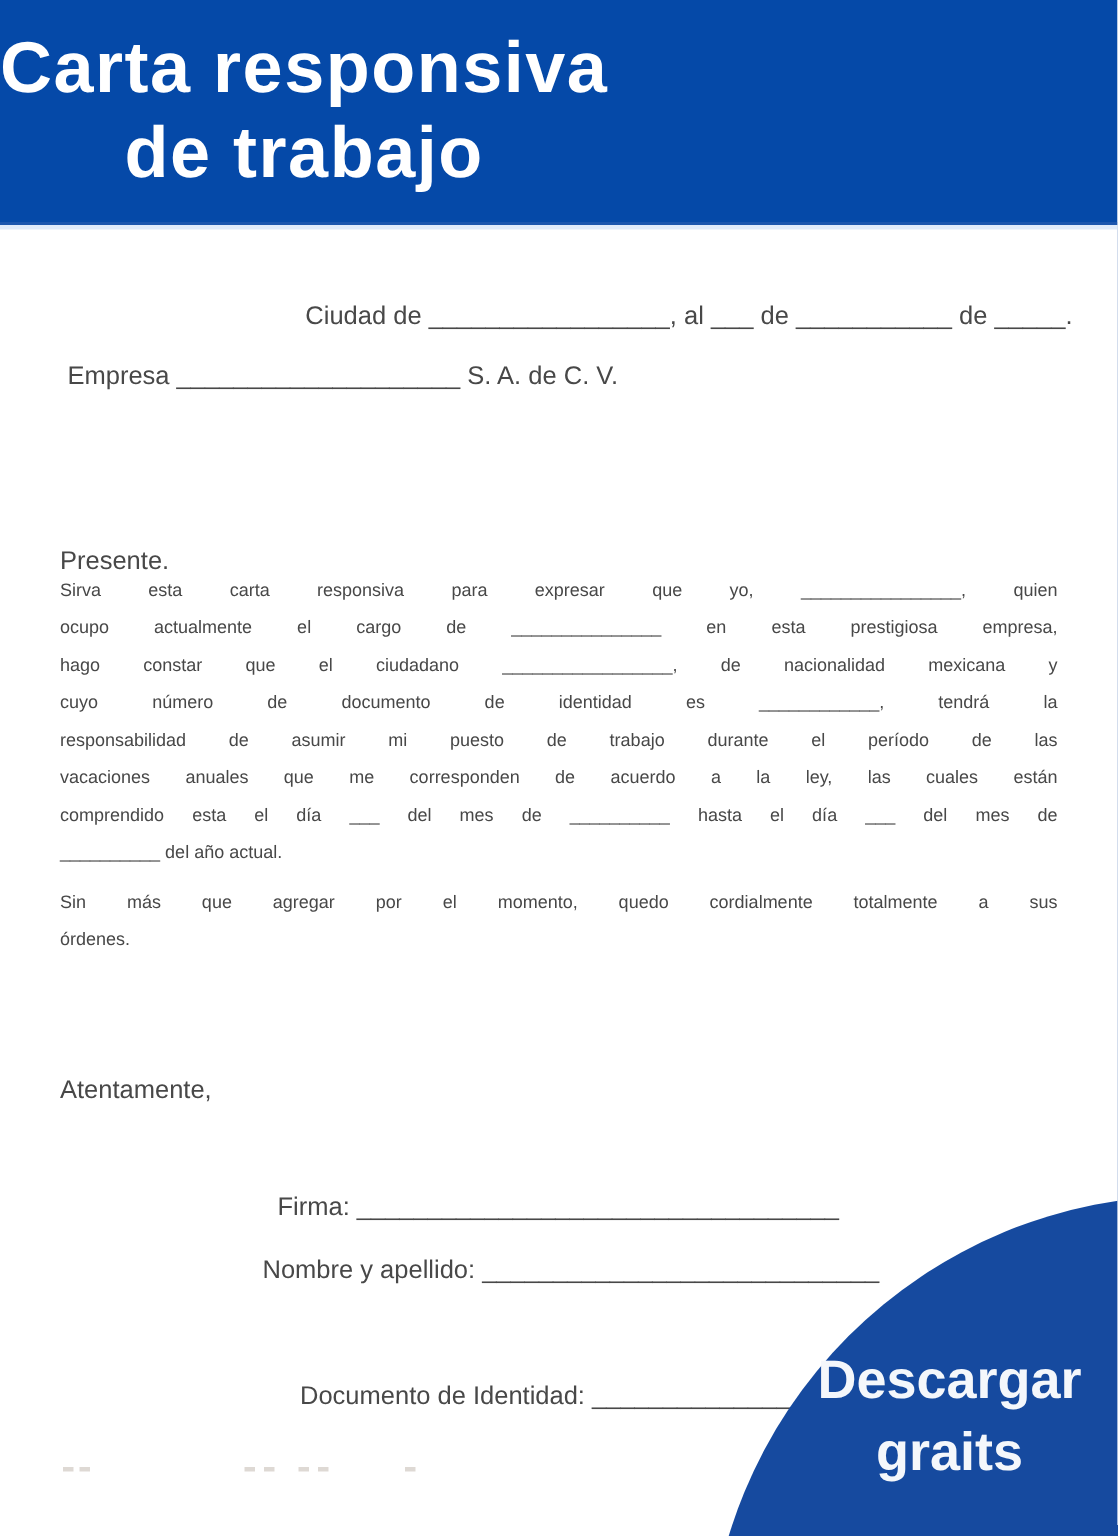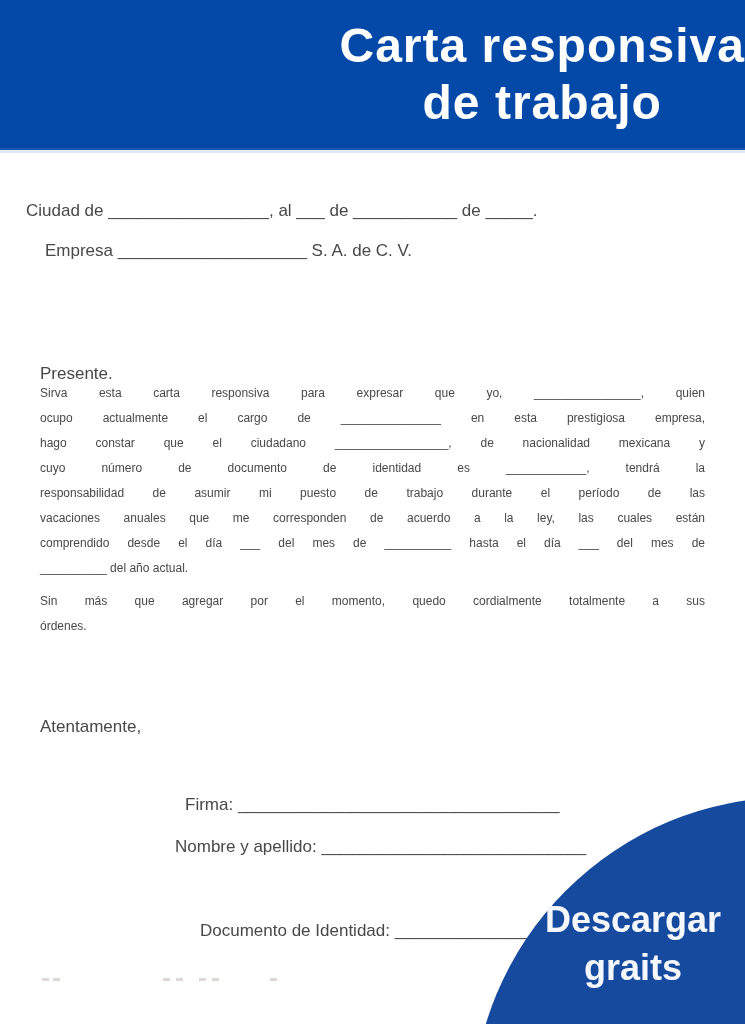--- a/index.html
+++ b/index.html
@@ -14,42 +14,42 @@
   }
 
   
   .banner {
     position: absolute;
     left: 0; top: 0;
     width: 745px; height: 148px;
     background: #0549a8;
     display: flex;
     align-items: center;
-    justify-content: flex-end;
+    justify-content: flex-start;
     text-align: center;
     border-bottom: 2px solid #1b55ad;
   }
   .banner h1 {
     margin: 0;
     color: #ffffff;
     font-size: 48px;
     line-height: 57px;
     font-weight: 700;
     letter-spacing: 1px;
   }
   .banner-edge {
     position: absolute;
     left: 0; top: 150px;
     width: 745px; height: 3px;
     background: #dfeafa;
   }
 
   
   .letter-line { position: absolute; font-size: 17px; line-height: 25px; white-space: nowrap; }
-  .date-line      { top: 181px; left: 26px; right: 30px; }
+  .date-line      { top: 181px; left: 52px; right: 30px; text-align: right; }
   .company-line   { top: 221px; left: 45px; }
   .salutation     { top: 301px; left: 0; width: 745px; text-align: center; font-weight: 700; white-space: nowrap; }
   .presente-line  { top: 344px; left: 40px; }
 
   .body-block    { position: absolute; top: 381px; left: 40px; width: 665px; }
   .closing-block { position: absolute; top: 589px; left: 40px; width: 665px; }
   .jline {
     font-size: 12px;
     line-height: 25px;
     height: 25px;
@@ -120,21 +120,21 @@
   <p class="salutation">A quien pueda interesar</p>
   <p class="letter-line presente-line">Presente.</p>
 
   <div class="body-block">
     <div class="jline">Sirva esta carta responsiva para expresar que yo, ________________, quien</div>
     <div class="jline">ocupo actualmente el cargo de _______________ en esta prestigiosa empresa,</div>
     <div class="jline">hago constar que el ciudadano _________________, de nacionalidad mexicana y</div>
     <div class="jline">cuyo número de documento de identidad es ____________, tendrá la</div>
     <div class="jline">responsabilidad de asumir mi puesto de trabajo durante el período de las</div>
     <div class="jline">vacaciones anuales que me corresponden de acuerdo a la ley, las cuales están</div>
-    <div class="jline">comprendido desde el día ___ del mes de __________ hasta el día ___ del mes de</div>
+    <div class="jline">comprendido esta el día ___ del mes de __________ hasta el día ___ del mes de</div>
     <div class="jline last">__________ del año actual.</div>
   </div>
 
   <div class="closing-block">
     <div class="jline">Sin más que agregar por el momento, quedo cordialmente totalmente a sus</div>
     <div class="jline last">órdenes.</div>
   </div>
 
   <p class="letter-line signoff-line">Atentamente,</p>
 

